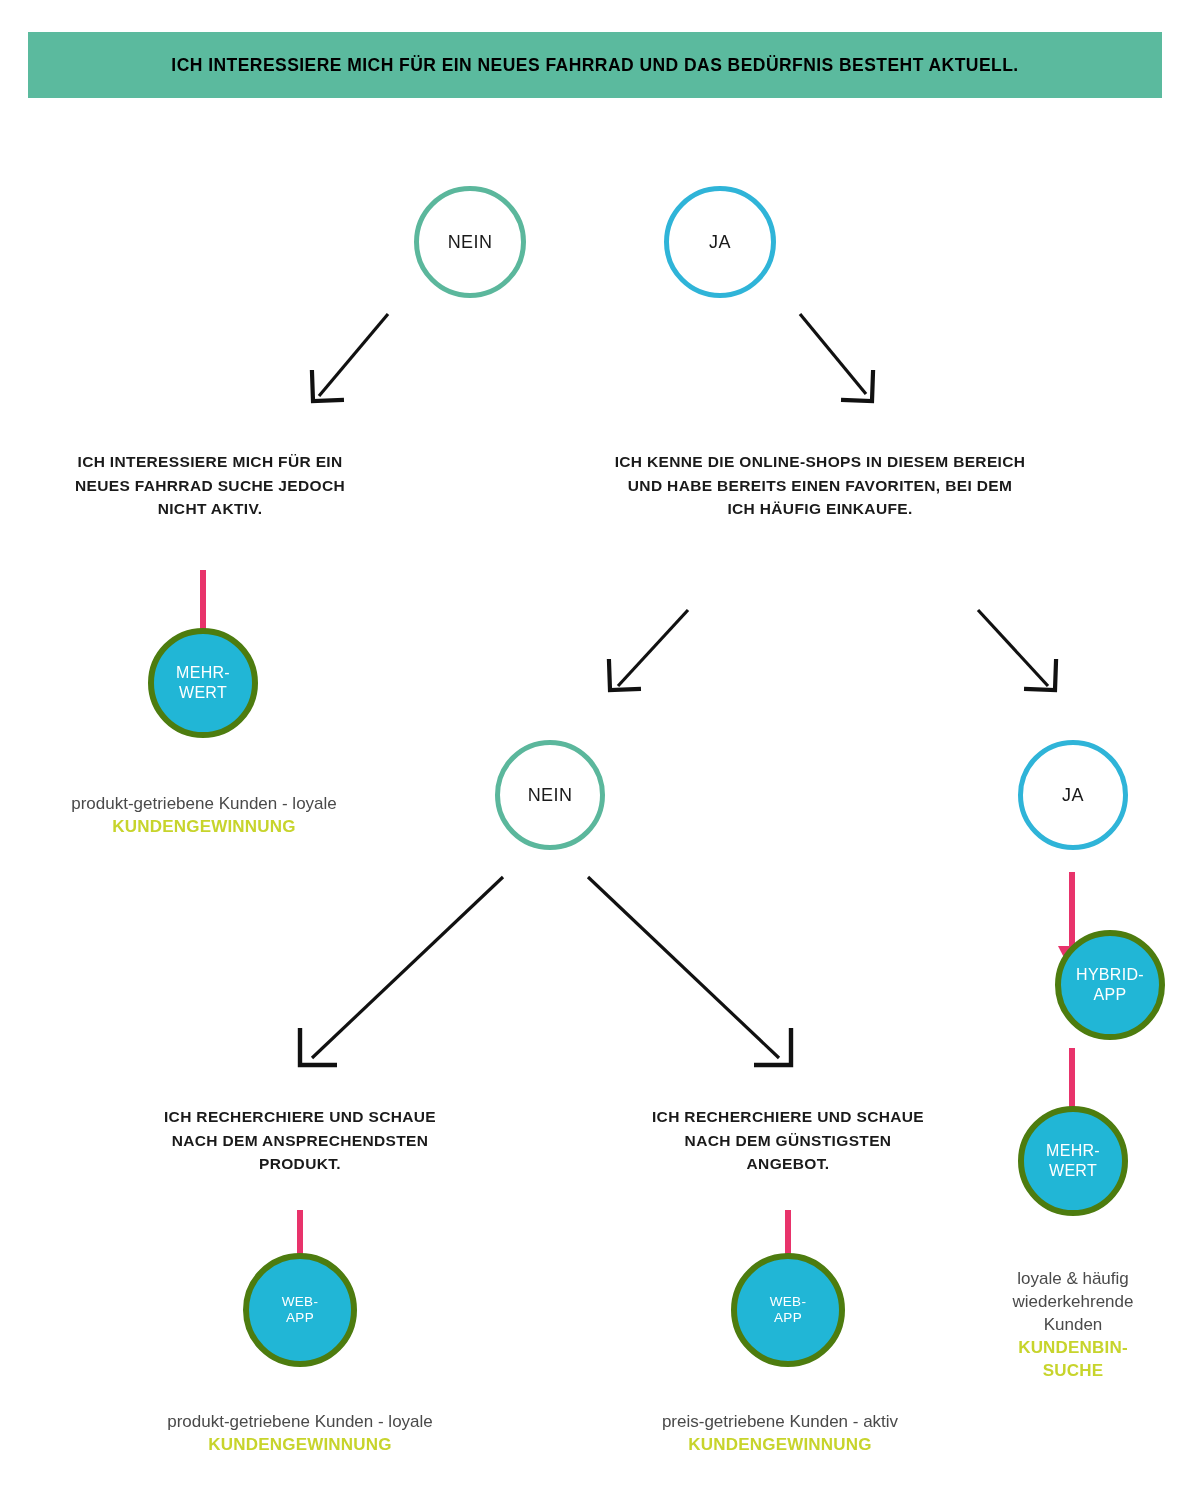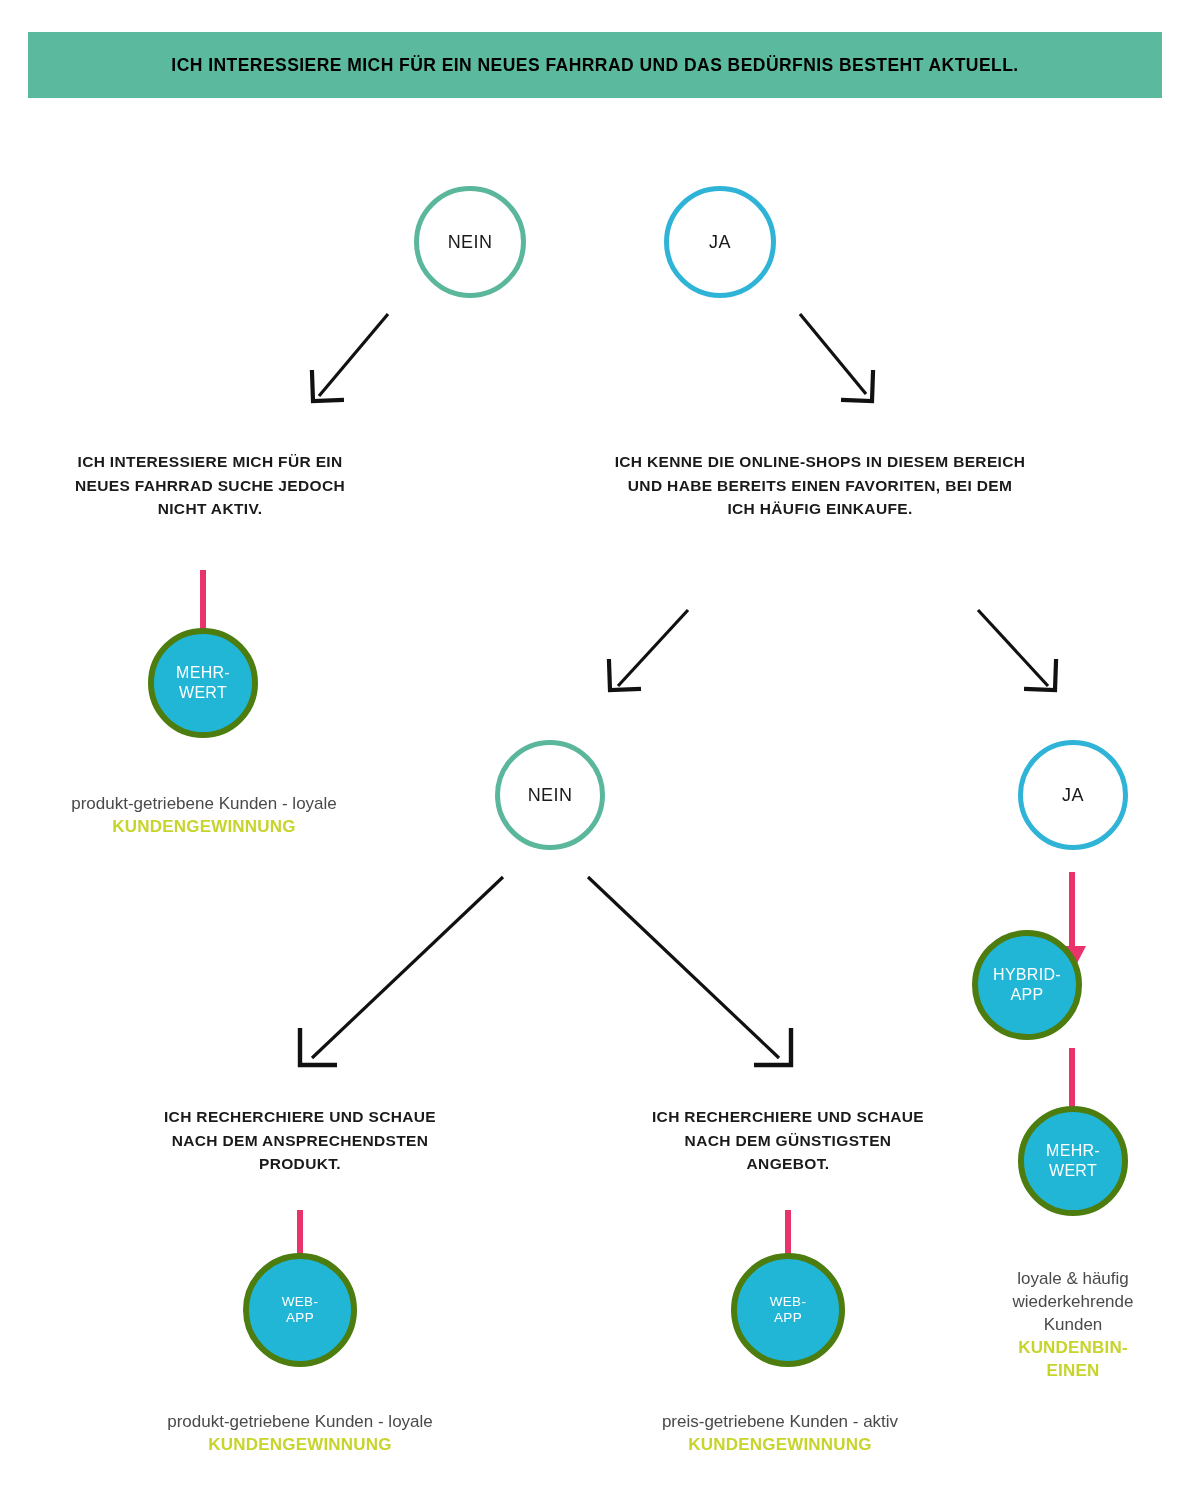--- a/index.html
+++ b/index.html
@@ -220,21 +220,21 @@
 
   <div class="statement" style="left:602px; top:1105px; width:372px;">ICH RECHERCHIERE UND SCHAUE
 NACH DEM GÜNSTIGSTEN
 ANGEBOT.</div>
 
   <div class="node" style="left:148px; top:628px; width:110px; height:110px;">
     <span class="node-label">MEHR-
 WERT</span>
   </div>
 
-  <div class="node" style="left:972px; top:930px; width:110px; height:110px;">
+  <div class="node" style="left:1055px; top:930px; width:110px; height:110px;">
     <span class="node-label">HYBRID-
 APP</span>
   </div>
 
   <div class="node" style="left:1018px; top:1106px; width:110px; height:110px;">
     <span class="node-label">MEHR-
 WERT</span>
   </div>
 
   <div class="node small" style="left:243px; top:1253px; width:114px; height:114px;">
@@ -260,16 +260,16 @@
   <div class="caption" style="left:592px; top:1388px; width:376px;">
     <span>preis-getriebene Kunden - aktiv</span>
     <span class="caption-accent">KUNDENGEWINNUNG</span>
   </div>
 
   <div class="caption" style="left:977px; top:1245px; width:192px;">
     <span>loyale &amp; häufig
 wiederkehrende
 Kunden</span>
     <span class="caption-accent">KUNDENBIN-
-EINEN</span>
+SUCHE</span>
   </div>
 
 </div>
 
 </body></html>

